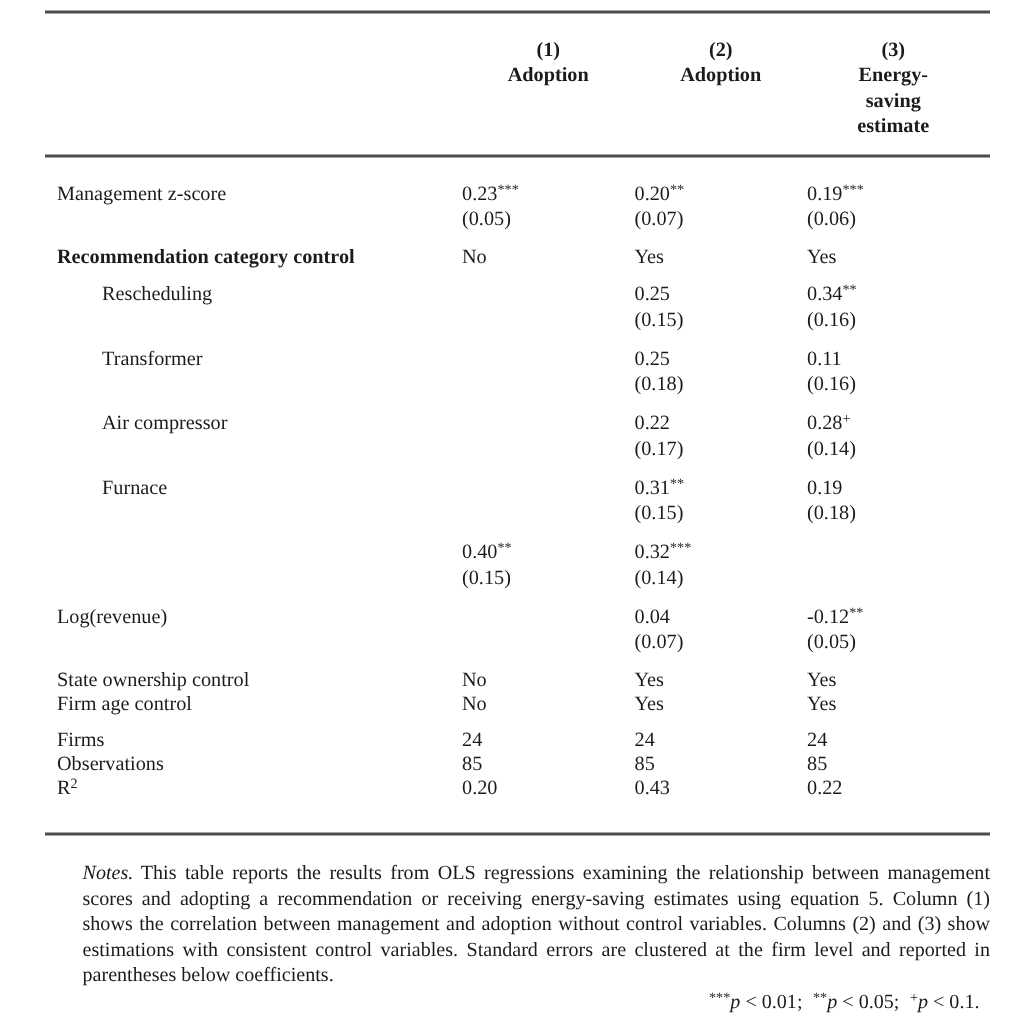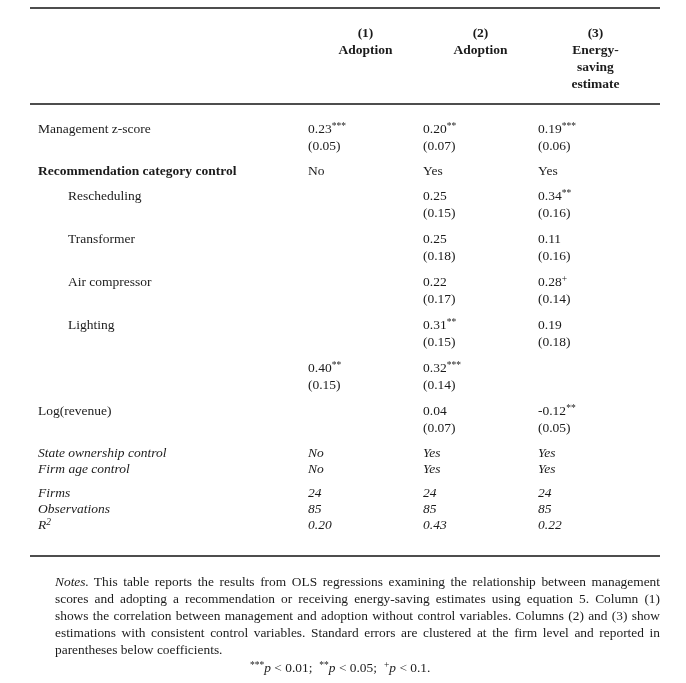--- a/index.html
+++ b/index.html
@@ -41,34 +41,34 @@
   .tlabel.indent { padding-left: 38px; }
   .tlabel.bold { font-weight: bold; }
   .tcell { text-align: left; line-height: 17px; align-self: start; }
   .coef sup, .tlabel sup {
     font-size: 9.5px;
     line-height: 0;
     vertical-align: 4px;
   }
   .block { margin-bottom: 9px; }
   .mb8 { margin-bottom: 8px; }
-  .single { line-height: 16px; font-style: italic; }
+  .single { line-height: 16px; }
   .single .tlabel, .single .tcell { line-height: 16px; }
 
   
   .notes {
     margin: 16px 0 0 25px;
     width: 605px;
     text-align: justify;
     line-height: 17px;
     font-size: 13.4px;
   }
   .notes-label { font-style: italic; margin-right: 5px; }
   .sig-line {
-    text-align: left;
+    text-align: right;
     padding-left: 195px;
     margin-top: 1px;
     line-height: 17px;
   }
   .sig-group { margin-right: 7px; white-space: nowrap; }
   .sig-group sup { font-size: 9.5px; line-height: 0; vertical-align: 4px; }
   .sig-group i { font-style: italic; }
 </style>
 </head>
 <body>
@@ -155,21 +155,21 @@
         <div class="coef"><span>0.22</span><sup></sup></div>
         <div class="se">(0.17)</div>
       </div>
       <div class="tcell">
         <div class="coef"><span>0.28</span><sup>+</sup></div>
         <div class="se">(0.14)</div>
       </div>
     </div>
 
     <div class="trow block">
-      <div class="tlabel indent">Lighting</div>
+      <div class="tlabel indent">Furnace</div>
       <div class="tcell"></div>
       <div class="tcell">
         <div class="coef"><span>0.31</span><sup>**</sup></div>
         <div class="se">(0.15)</div>
       </div>
       <div class="tcell">
         <div class="coef"><span>0.19</span><sup></sup></div>
         <div class="se">(0.18)</div>
       </div>
     </div>

